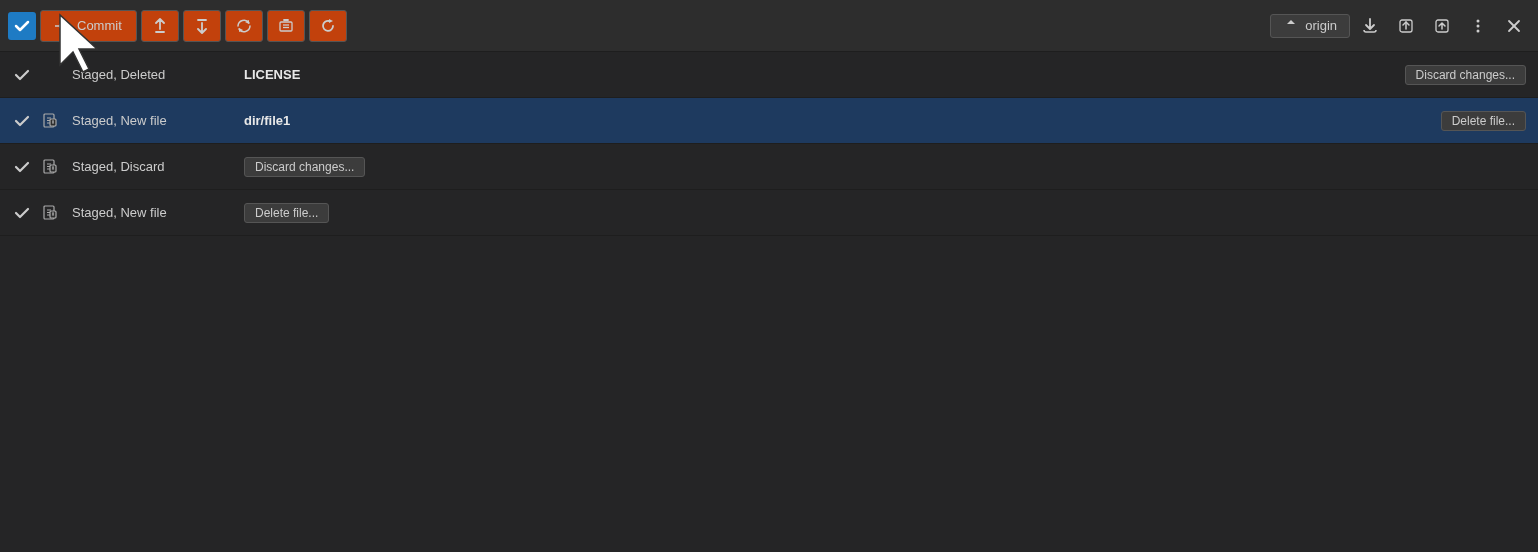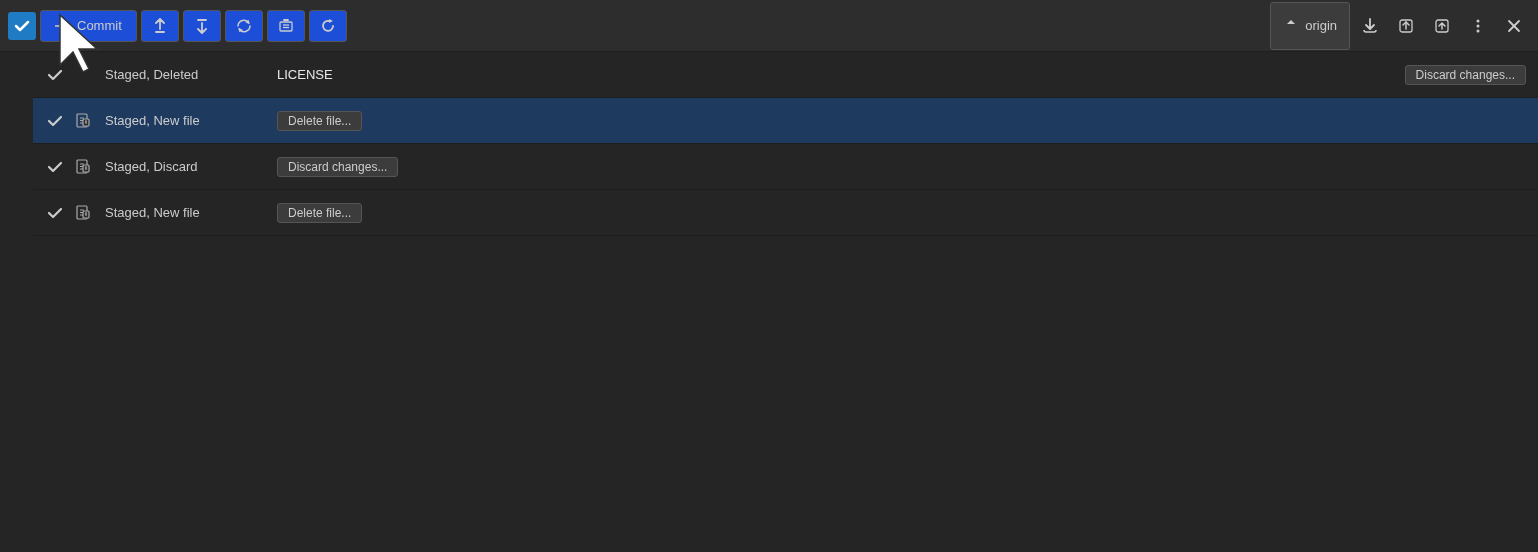--- a/index.html
+++ b/index.html
@@ -29,21 +29,21 @@
       gap: 4px;
       flex: 1;
     }
     .toolbar-right {
       display: flex;
       align-items: center;
       gap: 4px;
     }
 
     .toolbar-btn {
-      background: #1d4ed8;
+      background: #c2410c;
       border: 1px solid #555;
       border-radius: 3px;
       color: #cccccc;
       cursor: pointer;
       height: 32px;
       display: flex;
       align-items: center;
       justify-content: center;
       padding: 0 10px;
       gap: 6px;
@@ -68,21 +68,21 @@
       cursor: pointer;
     }
     .checkbox-btn svg { width: 16px; height: 16px; }
 
     .origin-btn {
       background: #3c3c3c;
       border: 1px solid #555;
       border-radius: 3px;
       color: #cccccc;
       cursor: pointer;
-      height: 48px;
+      height: 24px;
       display: flex;
       align-items: center;
       justify-content: center;
       padding: 0 12px;
       gap: 6px;
       font-size: 13px;
     }
 
     .icon-btn {
       background: transparent;
@@ -103,21 +103,20 @@
       width: 100%;
     }
 
     .file-row {
       display: flex;
       align-items: center;
       height: 46px;
       padding: 0 12px 0 8px;
       border-bottom: 1px solid #1e1e1e;
       cursor: pointer;
-      margin-left: 33px;
     }
     .file-row.selected {
       background: #1e3a5f;
     }
 
     .row-check {
       width: 28px;
       display: flex;
       align-items: center;
       justify-content: center;
@@ -139,21 +138,21 @@
     .row-status {
       width: 180px;
       flex-shrink: 0;
       color: #cccccc;
       padding-left: 8px;
     }
 
     .row-filename {
       flex: 1;
       color: #e8e8e8;
-      font-weight: 400;
+      font-weight: 700;
     }
 
     .row-action {
       display: flex;
       align-items: center;
       gap: 4px;
     }
 
     .action-btn {
       background: #3c3c3c;
@@ -324,20 +323,21 @@
       <rect x="2" y="1" width="10" height="13" rx="1" stroke="#aaa" stroke-width="1.2"></rect>
       <line x1="5" y1="5" x2="9" y2="5" stroke="#aaa" stroke-width="1"></line>
       <line x1="5" y1="7.5" x2="9" y2="7.5" stroke="#aaa" stroke-width="1"></line>
       <line x1="5" y1="10" x2="9" y2="10" stroke="#aaa" stroke-width="1"></line>
       <rect x="8" y="6" width="6" height="7" rx="1" fill="#2d2d2d" stroke="#aaa" stroke-width="1.2"></rect>
       <line x1="10" y1="9" x2="12" y2="9" stroke="#aaa" stroke-width="1"></line>
       <path d="M11 7 L11 11" stroke="#aaa" stroke-width="1"></path>
     </svg>
       </div>
       <div class="row-status">Staged, New file</div>
+      <div class="row-filename">dir/file1</div>
       <div class="row-action">
         <button class="action-btn">Delete file...</button>
       </div>
     </div>
     <div class="file-row">
       <div class="row-check">
         <svg width="16" height="16" viewBox="0 0 16 16" fill="none">
         <path d="M2 8 L6 12 L14 4" stroke="#cccccc" stroke-width="2.2" fill="none" stroke-linecap="round" stroke-linejoin="round"></path>
        </svg>
       </div>

